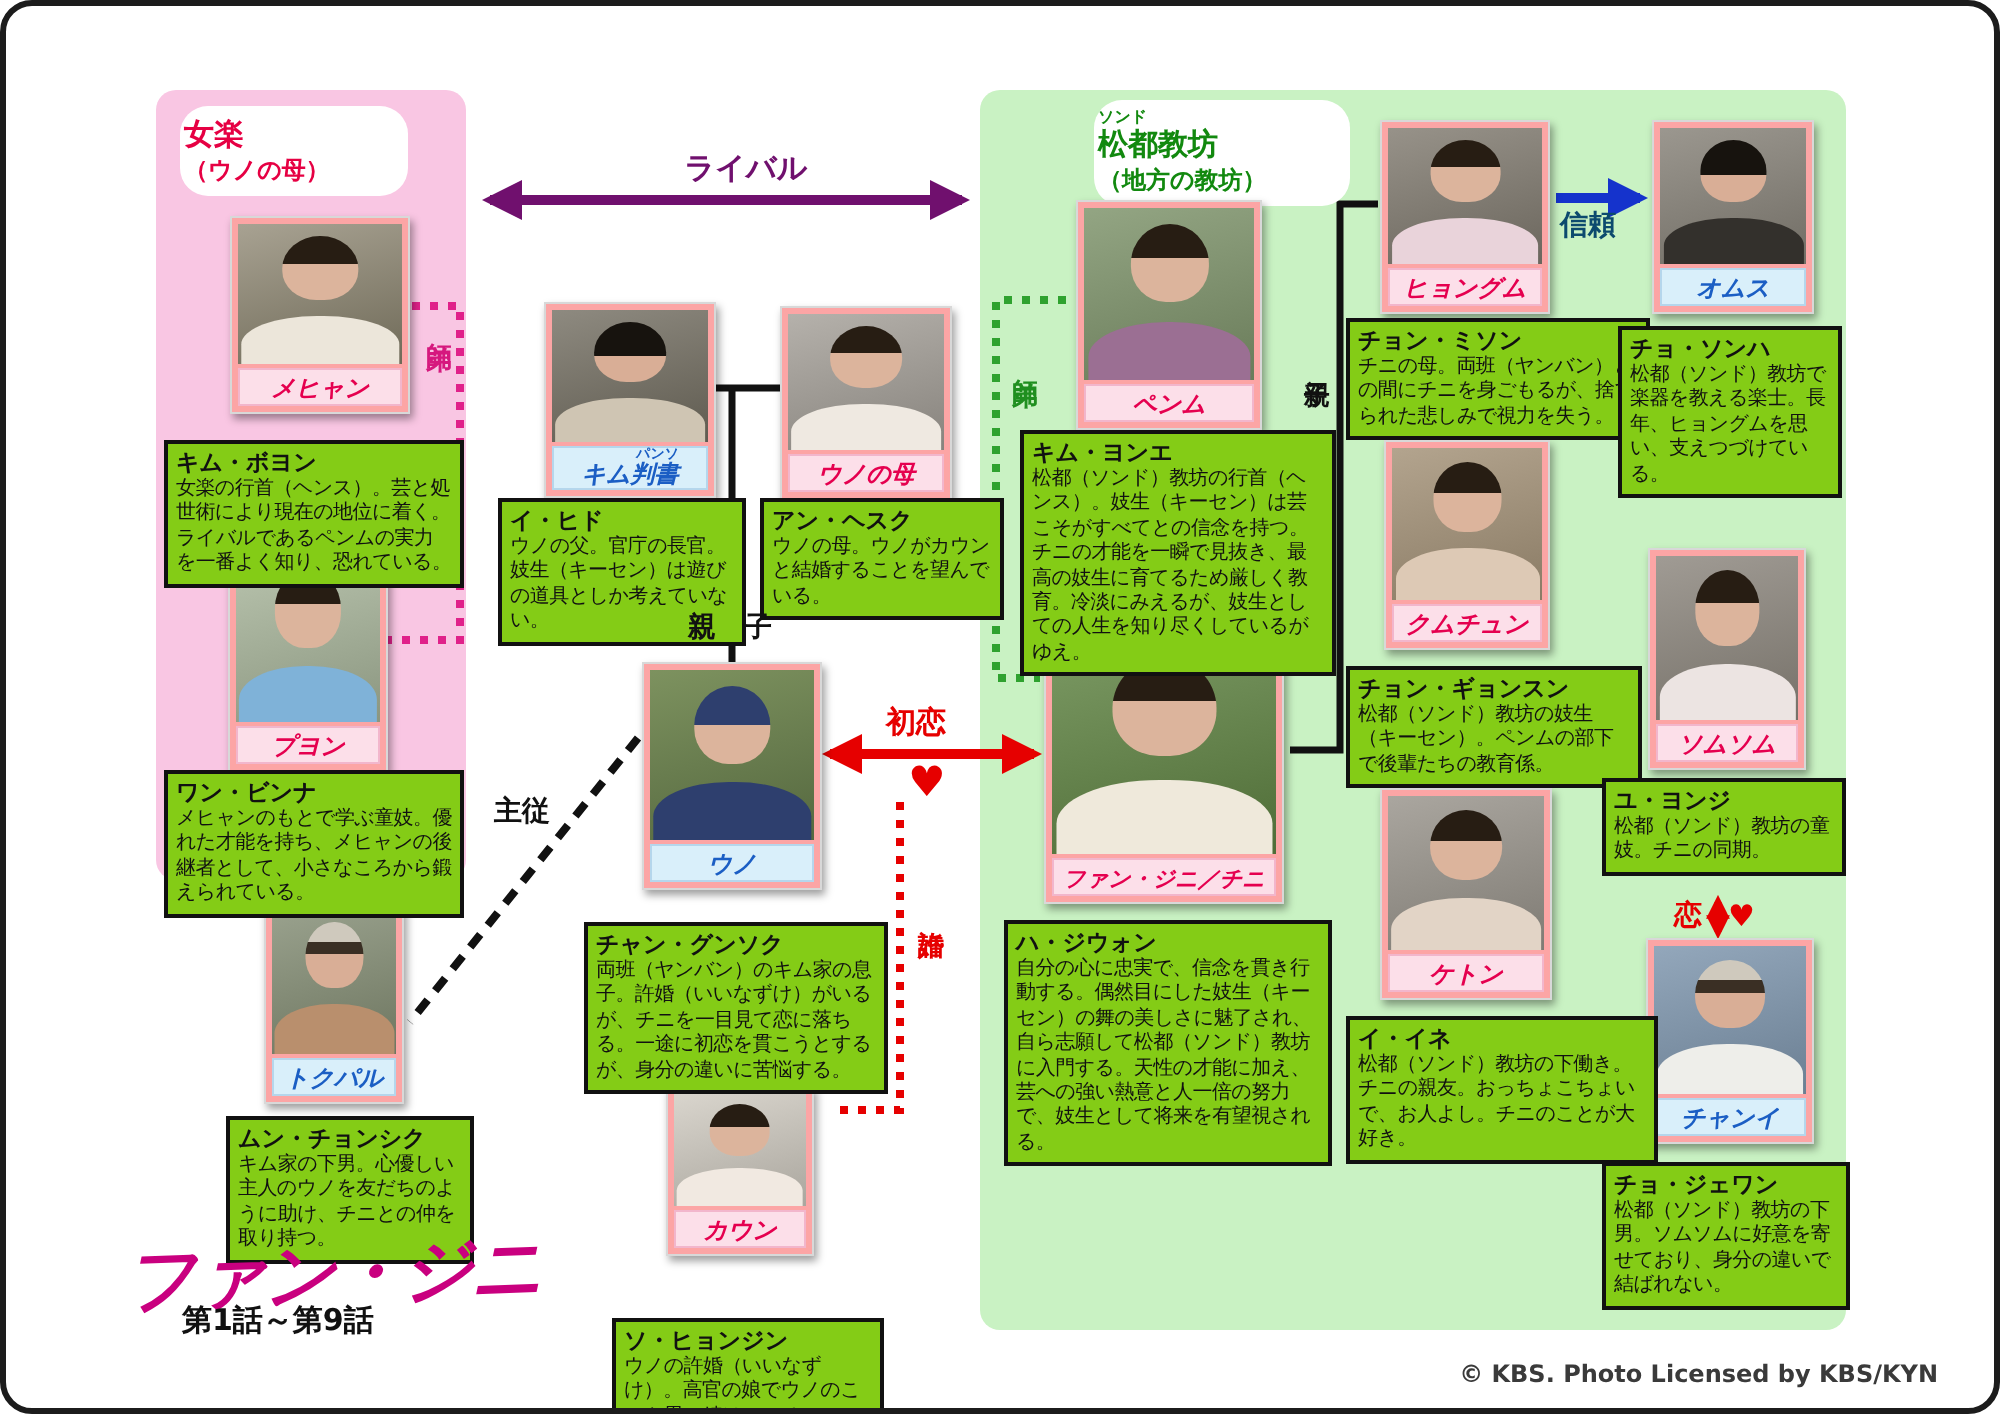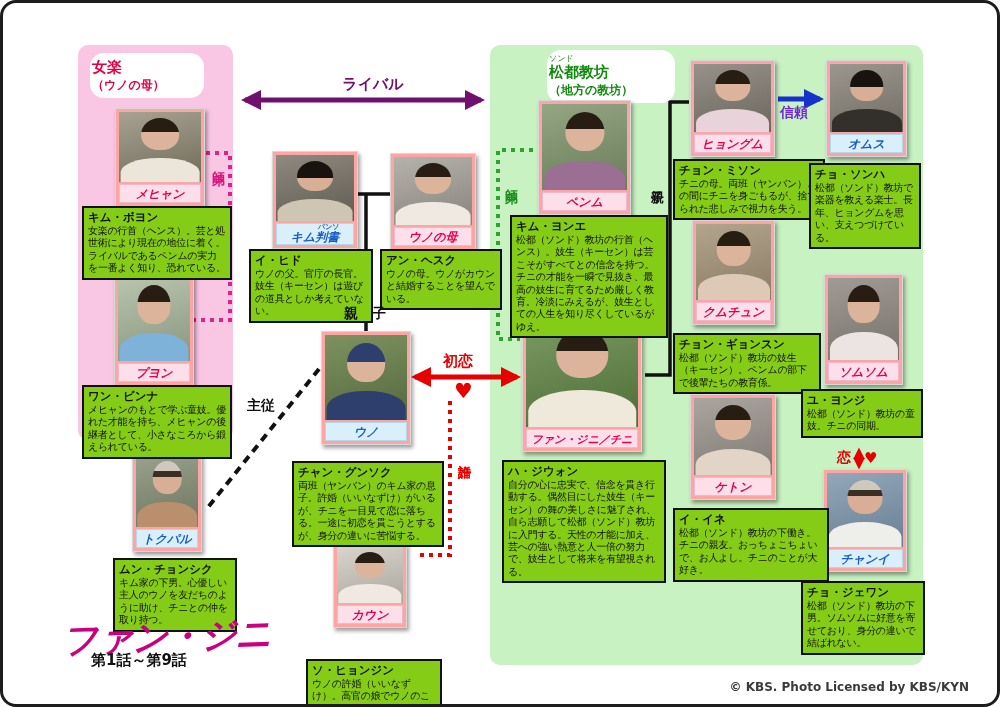--- a/index.html
+++ b/index.html
@@ -5,21 +5,21 @@
   *{margin:0;padding:0;box-sizing:border-box}
   html,body{width:1000px;height:707px;background:#fff;font-family:"DejaVu Sans",sans-serif}
   .canvas{position:absolute;left:0;top:0;width:1000px;height:707px;background:#fff;
           border:3px solid #1c1c1c;border-radius:16px;overflow:hidden}
   .panel{position:absolute;border-radius:10px;z-index:1}
   .panel.pink{left:75px;top:42px;width:155px;height:395px;background:#f9c6e3}
   .panel.green{left:487px;top:42px;width:433px;height:620px;background:#c9f2c3}
   .pill{position:absolute;background:#fff;border-radius:14px;text-align:left;z-index:3;padding:5px 2px;line-height:1.3}
   .pill .t1{font-size:15px;font-weight:bold}
   .pill .t2{font-size:12px;font-weight:bold}
-  .pill .furi{display:block;font-size:8px;font-weight:normal;line-height:1}
+  .pill .furi{display:block;font-size:8px;font-weight:bold;line-height:1}
   .pill.capital{left:87px;top:50px;width:114px;color:#e60043}
   .pill.songdo{left:544px;top:47px;width:128px;color:#12890f}
   svg.wires{position:absolute;left:0;top:0;z-index:2;pointer-events:none}
   .card{position:absolute;z-index:3;background:#fca5a5;padding:3px;border:1px solid #d8d8d8;
         box-shadow:1.5px 2.5px 4px rgba(0,0,0,.38)}
   .shot{position:relative;overflow:hidden;background:linear-gradient(165deg,var(--b1),var(--b2))}
   .shot::before{content:"";position:absolute;left:50%;top:9%;width:46%;height:46%;transform:translateX(-50%);
         border-radius:50% 50% 45% 45%;background:linear-gradient(#271d13 0 44%,#dcb49c 44%)}
   .shot::after{content:"";position:absolute;left:50%;bottom:-8%;width:96%;height:42%;transform:translateX(-50%);
         border-radius:48% 48% 0 0;background:var(--cl)}
@@ -91,21 +91,21 @@
 
   <span class="rel" style="left:310px;top:72px;width:120px;text-align:center;font-size:15px;color:#70106e">ライバル</span>
   <span class="rel vert" style="left:206px;top:158px;font-size:13px;color:#d6187e">師弟</span>
   <span class="rel vert" style="left:499px;top:176px;font-size:13px;color:#1f8f1f">師弟</span>
   <span class="rel" style="left:341px;top:302px;font-size:14px;color:#111;letter-spacing:14px">親子</span>
   <span class="rel vert" style="left:645px;top:176px;font-size:13px;color:#111">親子</span>
   <span class="rel" style="left:244px;top:394px;font-size:14px;color:#111">主従</span>
   <span class="rel" style="left:440px;top:349px;font-size:15px;color:#e60000">初恋</span>
   <span class="rel" style="left:451px;top:376px;font-size:21px;color:#e60000">♥</span>
   <span class="rel vert" style="left:452px;top:451px;font-size:13px;color:#e60000">許婚</span>
-  <span class="rel" style="left:777px;top:101px;font-size:14px;color:#6d28d9">信頼</span>
+  <span class="rel" style="left:777px;top:101px;font-size:14px;color:#0c4a6e">信頼</span>
   <span class="rel" style="left:834px;top:446px;font-size:14px;color:#e60000">恋</span>
   <span class="rel" style="left:861px;top:446px;font-size:15px;color:#e60000">♥</span>
 
   <div class="card" style="left:112px;top:105px;width:90px">
     <div class="shot" style="height:70px;--b1:#a8a292;--b2:#6f6a58;--cl:#ece6da"></div>
     <div class="plate pk"><span>メヒャン</span></div>
   </div>
   <div class="card" style="left:111px;top:271px;width:80px">
     <div class="shot" style="height:83px;--b1:#b9c4ae;--b2:#8b9680;--cl:#7fb2d8"></div>
     <div class="plate pk"><span>プヨン</span></div>
@@ -159,21 +159,21 @@
   </div>
   <div class="card" style="left:687px;top:391px;width:86px">
     <div class="shot" style="height:77px;--b1:#aaa69f;--b2:#7f7b74;--cl:#e2d4c6"></div>
     <div class="plate pk"><span>ケトン</span></div>
   </div>
   <div class="card" style="left:820px;top:466px;width:84px">
     <div class="shot band" style="height:74px;--b1:#93a7bb;--b2:#6b7f93;--cl:#eeeeea"></div>
     <div class="plate bl"><span>チャンイ</span></div>
   </div>
 
-  <div class="ibox" style="left:79px;top:203px;width:150px">
+  <div class="ibox" style="left:79px;top:217px;width:150px">
     <div class="actor">キム・ボヨン</div>
     <div class="desc">女楽の行首（ヘンス）。芸と処世術により現在の地位に着く。ライバルであるペンムの実力を一番よく知り、恐れている。</div>
   </div>
   <div class="ibox" style="left:79px;top:382px;width:150px">
     <div class="actor">ワン・ビンナ</div>
     <div class="desc">メヒャンのもとで学ぶ童妓。優れた才能を持ち、メヒャンの後継者として、小さなころから鍛えられている。</div>
   </div>
   <div class="ibox" style="left:110px;top:555px;width:124px">
     <div class="actor">ムン・チョンシク</div>
     <div class="desc">キム家の下男。心優しい主人のウノを友だちのように助け、チニとの仲を取り持つ。</div>

